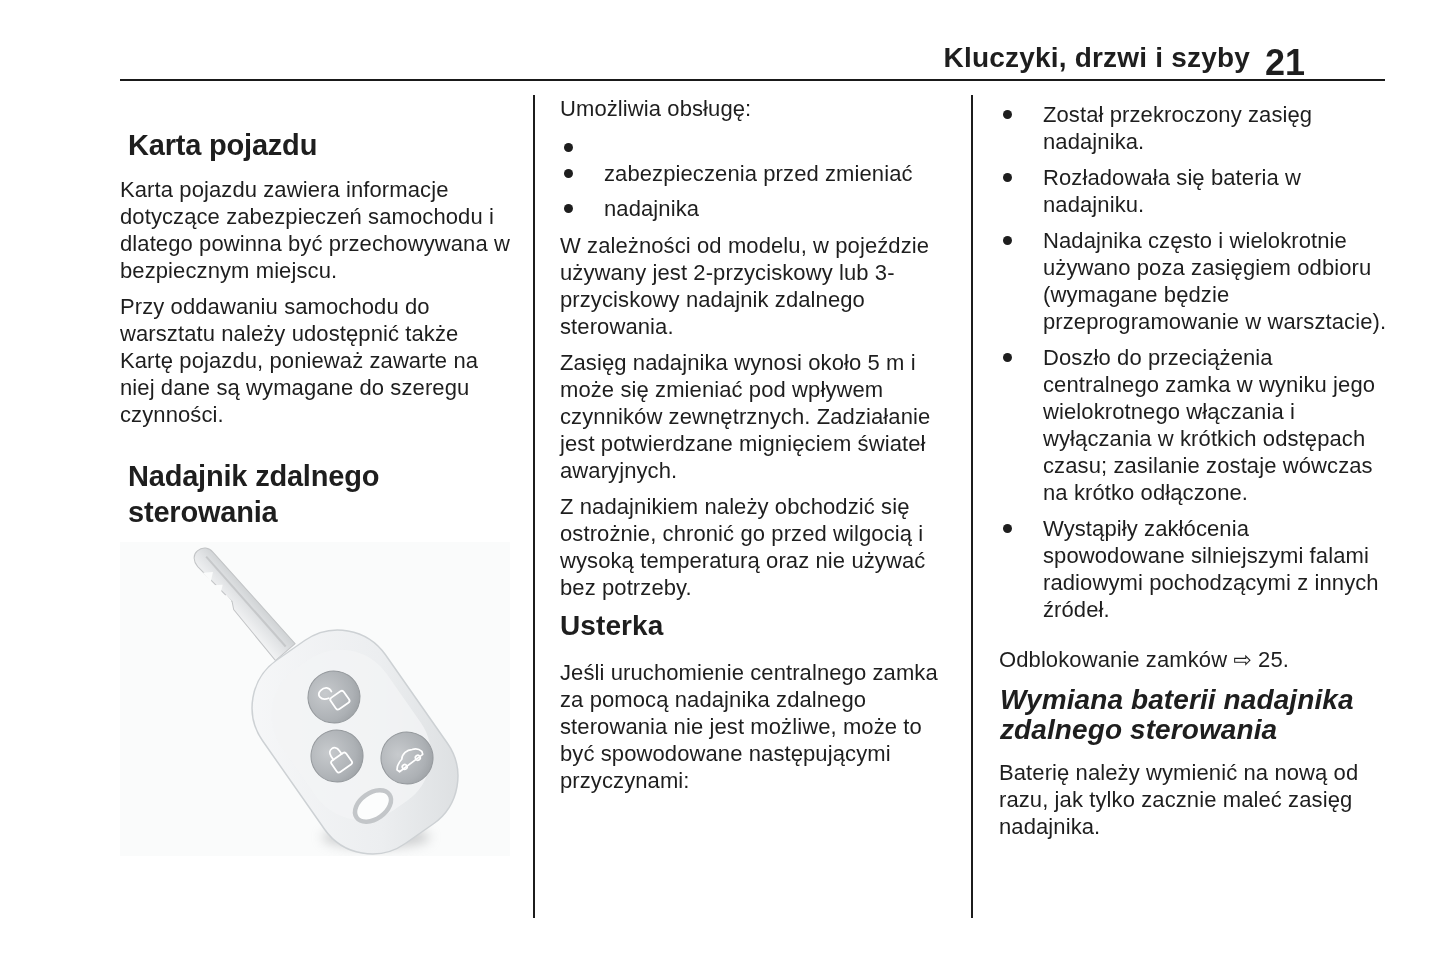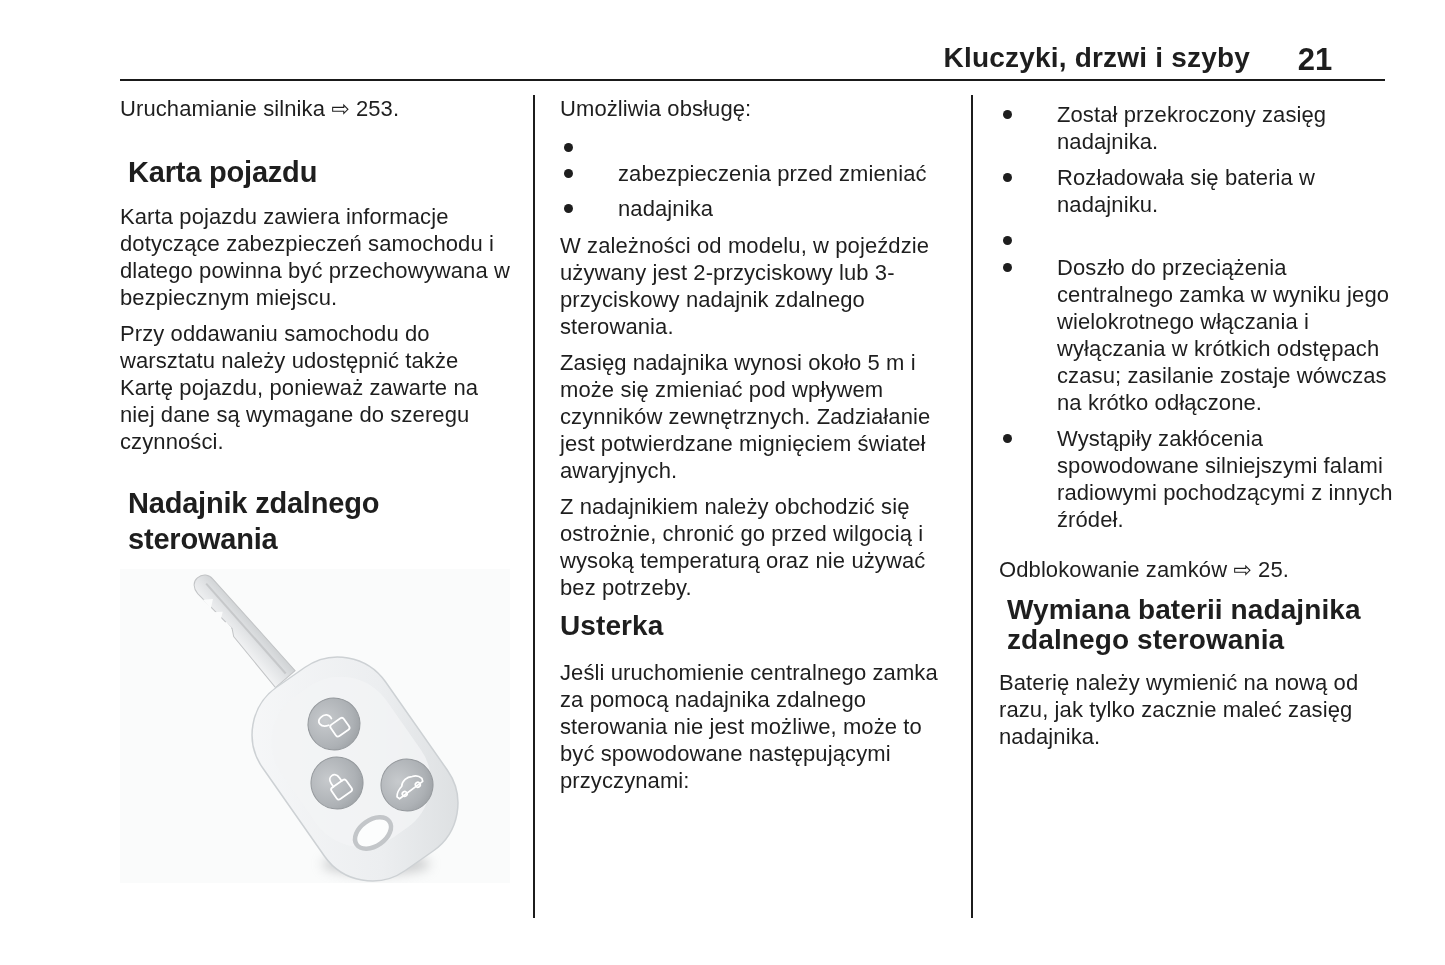--- a/index.html
+++ b/index.html
@@ -19,22 +19,22 @@
     position: absolute;
     top: 42px; left: 120px; width: 1130px;
     text-align: right;
     font-size: 28px; font-weight: bold;
     letter-spacing: 0.2px;
     white-space: nowrap;
   }
   .page-number {
     position: absolute;
     top: 42px; left: 1265px; width: 100px;
-    text-align: center;
-    font-size: 31px; font-weight: bold;
+    text-align: left;
+    font-size: 36px; font-weight: bold;
   }
   .header-rule {
     position: absolute;
     left: 120px; top: 79px; width: 1265px; height: 2px;
     background: #1a1a1a;
   }
 
   
   .divider {
     position: absolute;
@@ -62,25 +62,25 @@
   h2 {
     font-size: 29px; line-height: 36px; font-weight: bold;
     margin: 30px 0 13px 8px; letter-spacing: -0.2px;
   }
   h2.first { margin-top: 32px; }
   h2.tight { margin-bottom: 0; }
   h3 {
     font-size: 28px; line-height: 30px; font-weight: bold;
     margin: 10px 0 18px 0;
   }
-  .col-3 h3 { margin: 12px 0 14px 8px; }
+  .col-3 h3 { margin: 12px 0 14px 1px; font-style: italic; }
 
   
   ul.bullets { list-style: none; margin: 12px 0 10px 0; padding: 0; }
-  ul.bullets li { display: flex; margin: 0 0 8px 0; gap: 14px; }
+  ul.bullets li { display: flex; margin: 0 0 8px 0; }
   .col-3 ul.bullets { margin: 6px 0 0 0; }
   .col-3 ul.bullets li { margin-bottom: 9px; }
   .dot { flex: 0 0 44px; padding-top: 9px; }
   .dot::before {
     content: ""; display: block;
     width: 9px; height: 9px; border-radius: 50%;
     background: #1e1e1e; margin-left: 4px;
   }
   .li-text { flex: 1 1 auto; }
 
@@ -95,21 +95,20 @@
 <div class="page">
 
   <div class="page-title">Kluczyki, drzwi i szyby</div>
   <div class="page-number">21</div>
   <div class="header-rule"></div>
 
   <div class="divider divider-1"></div>
   <div class="divider divider-2"></div>
 
   <div class="col col-1">
-    <p class="intro">Uruchamianie silnika ⇨ 253.</p>
     <h2 class="first">Karta pojazdu</h2>
     <p>Karta pojazdu zawiera informacje dotyczące zabezpieczeń samochodu i dlatego powinna być przechowywana w bezpiecznym miejscu.</p>
     <p>Przy oddawaniu samochodu do warsztatu należy udostępnić także Kartę pojazdu, ponieważ zawarte na niej dane są wymagane do szeregu czynności.</p>
     <h2 class="tight">Nadajnik zdalnego sterowania</h2>
 
     <svg class="key-figure" width="390" height="314" viewBox="0 0 390 314" xmlns="http://www.w3.org/2000/svg">
       <defs>
         <linearGradient id="fobGrad" x1="0" y1="0" x2="1" y2="1">
           <stop offset="0" stop-color="#f7f8f9"></stop>
           <stop offset="0.6" stop-color="#eceef0"></stop>
@@ -202,20 +201,21 @@
       <li>
         <span class="dot"></span>
         <span class="li-text">Został przekroczony zasięg nadajnika.</span>
       </li>
       <li>
         <span class="dot"></span>
         <span class="li-text">Rozładowała się bateria w nadajniku.</span>
       </li>
       <li>
         <span class="dot"></span>
+        <span class="li-text">Nadajnika często i wielokrotnie używano poza zasięgiem odbioru (wymagane będzie przeprogramowanie w warsztacie).</span>
       </li>
       <li>
         <span class="dot"></span>
         <span class="li-text">Doszło do przeciążenia centralnego zamka w wyniku jego wielokrotnego włączania i wyłączania w krótkich odstępach czasu; zasilanie zostaje wówczas na krótko odłączone.</span>
       </li>
       <li>
         <span class="dot"></span>
         <span class="li-text">Wystąpiły zakłócenia spowodowane silniejszymi falami radiowymi pochodzącymi z innych źródeł.</span>
       </li>
     </ul>

